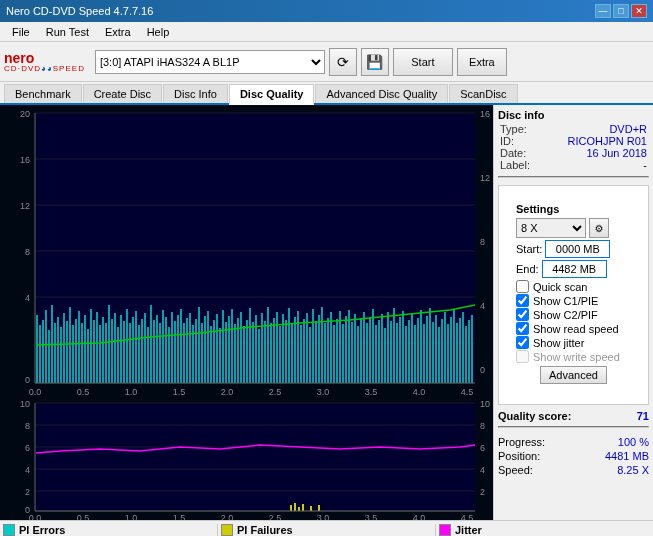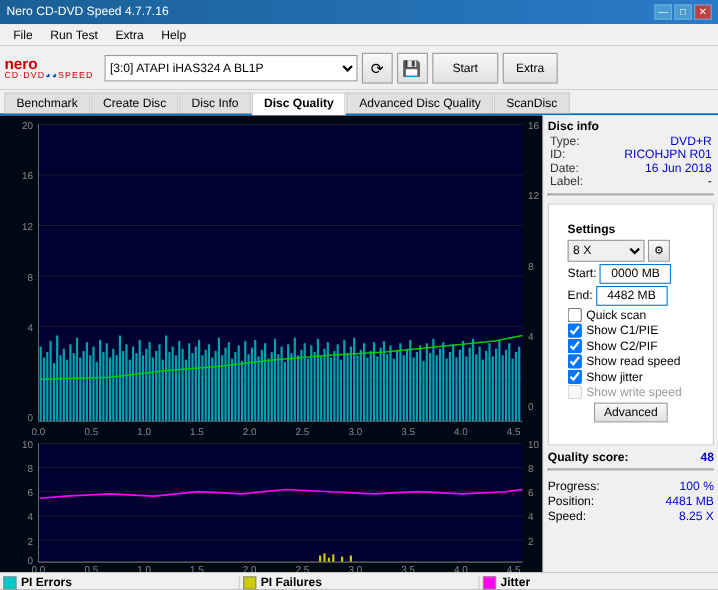--- a/index.html
+++ b/index.html
@@ -415,21 +415,21 @@
       </div>
       <div class="checkbox-row">
         <input type="checkbox" disabled="" style="">
         <span style="color:#999;">Show write speed</span>
       </div>
       <button class="adv-btn">Advanced</button>
     </div>
 
     <div class="quality-row">
       <span>Quality score:</span>
-      <span style="color:#0000cc;font-weight:bold;">48</span>
+      <span style="color:#0000cc;font-weight:bold;">71</span>
     </div>
 
     <hr style="margin:2px 0;border-color:#ccc;">
 
     <div class="progress-rows">
       <div class="prog-row">
         <span>Progress:</span>
         <span style="color:#0000cc;">100 %</span>
       </div>
       <div class="prog-row">

